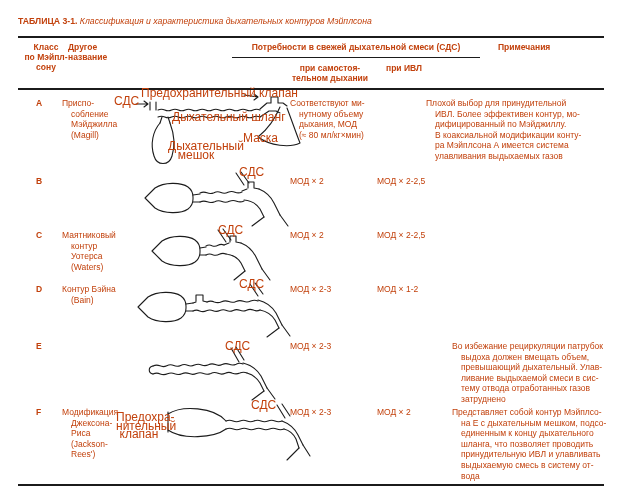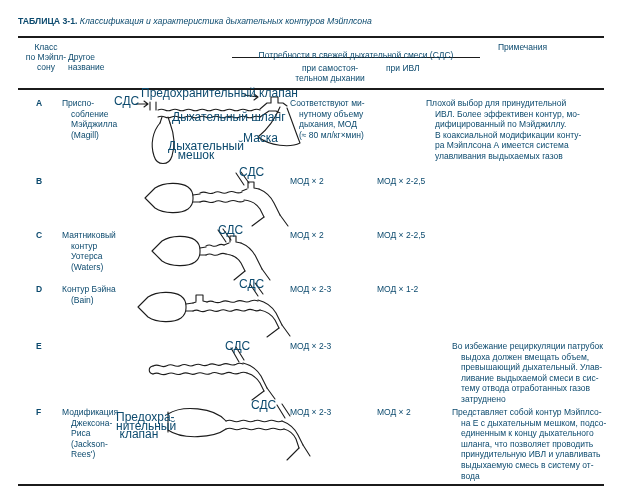--- a/index.html
+++ b/index.html
@@ -1,25 +1,25 @@
 <!DOCTYPE html>
 <html><head>
 <meta charset="utf-8">
 <style>
   html,body{margin:0;padding:0;background:#e8e8e8;}
   #page{position:relative;width:621px;height:494px;background:#fff;
-        font-family:"Liberation Sans","DejaVu Sans",sans-serif;color:#0c4a6e;
+        font-family:"Liberation Sans","DejaVu Sans",sans-serif;color:#c2410c;
         overflow:hidden;}
   .abs{position:absolute;}
   .cell{font-size:8.5px;line-height:10.6px;white-space:pre-line;}
   .hang{padding-left:9px;text-indent:-9px;}
   .bold{font-weight:bold;}
   .center{text-align:center;}
   .rule{position:absolute;background:#1b1b1b;}
-  .hdr{font-size:8.5px;line-height:10.2px;font-weight:normal;white-space:pre-line;}
+  .hdr{font-size:8.5px;line-height:10.2px;font-weight:bold;white-space:pre-line;}
   .dlabel{position:absolute;font-size:12px;line-height:8.6px;white-space:pre-line;}
   .title{font-size:8.7px;}
   .title .it{font-style:italic;}
   svg{position:absolute;overflow:visible;}
   svg path{fill:none;stroke:#1c1c1c;stroke-width:1.1;stroke-linecap:round;stroke-linejoin:round;}
 </style>
 </head>
 <body>
 
 <div id="page">
@@ -27,23 +27,23 @@
   <div class="abs title" style="left:18px;top:16px;width:580px;"><span class="bold">ТАБЛИЦА 3-1.</span><span class="it"> Классификация и характеристика дыхательных контуров Мэйплсона</span></div>
 
   <div class="rule" style="left:18px;top:36px;width:586px;height:2px;"></div>
   <div class="rule" style="left:232px;top:57px;width:248px;height:1px;"></div>
   <div class="rule" style="left:18px;top:88px;width:586px;height:2px;"></div>
   <div class="rule" style="left:18px;top:484px;width:586px;height:2px;"></div>
 
   <div class="abs hdr center" style="left:22px;top:42px;width:48px;">Класс
 по Мэйпл-
 сону</div>
-  <div class="abs hdr" style="left:68px;top:42px;width:70px;margin-top:10px;">Другое
+  <div class="abs hdr" style="left:68px;top:42px;width:70px;">Другое
 название</div>
-  <div class="abs hdr center" style="left:232px;top:50px;width:248px;text-align:center;">Потребности в свежей дыхательной смеси (СДС)</div>
+  <div class="abs hdr center" style="left:232px;top:42px;width:248px;text-align:center;">Потребности в свежей дыхательной смеси (СДС)</div>
   <div class="abs hdr center" style="left:280px;top:63px;width:100px;">при самостоя-
 тельном дыхании</div>
   <div class="abs hdr" style="left:386px;top:63px;width:60px;">при ИВЛ</div>
   <div class="abs hdr" style="left:498px;top:42px;width:90px;">Примечания</div>
 
   <div class="abs cell bold" style="left:36px;top:98px;">A</div>
   <div class="abs cell hang" style="left:62px;top:98px;width:74px;">Приспо-
 собление
 Мэйджилла
 (Magill)</div>

